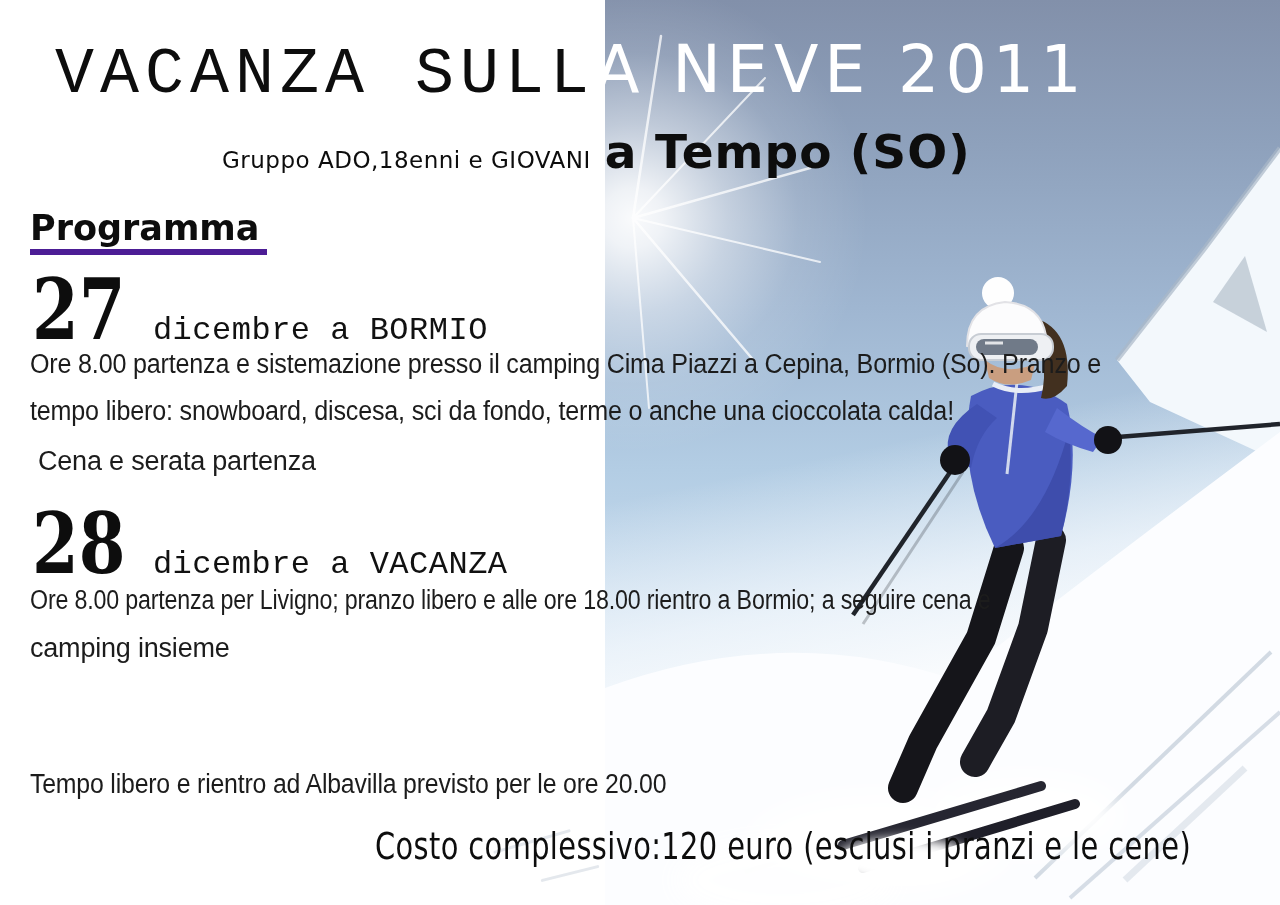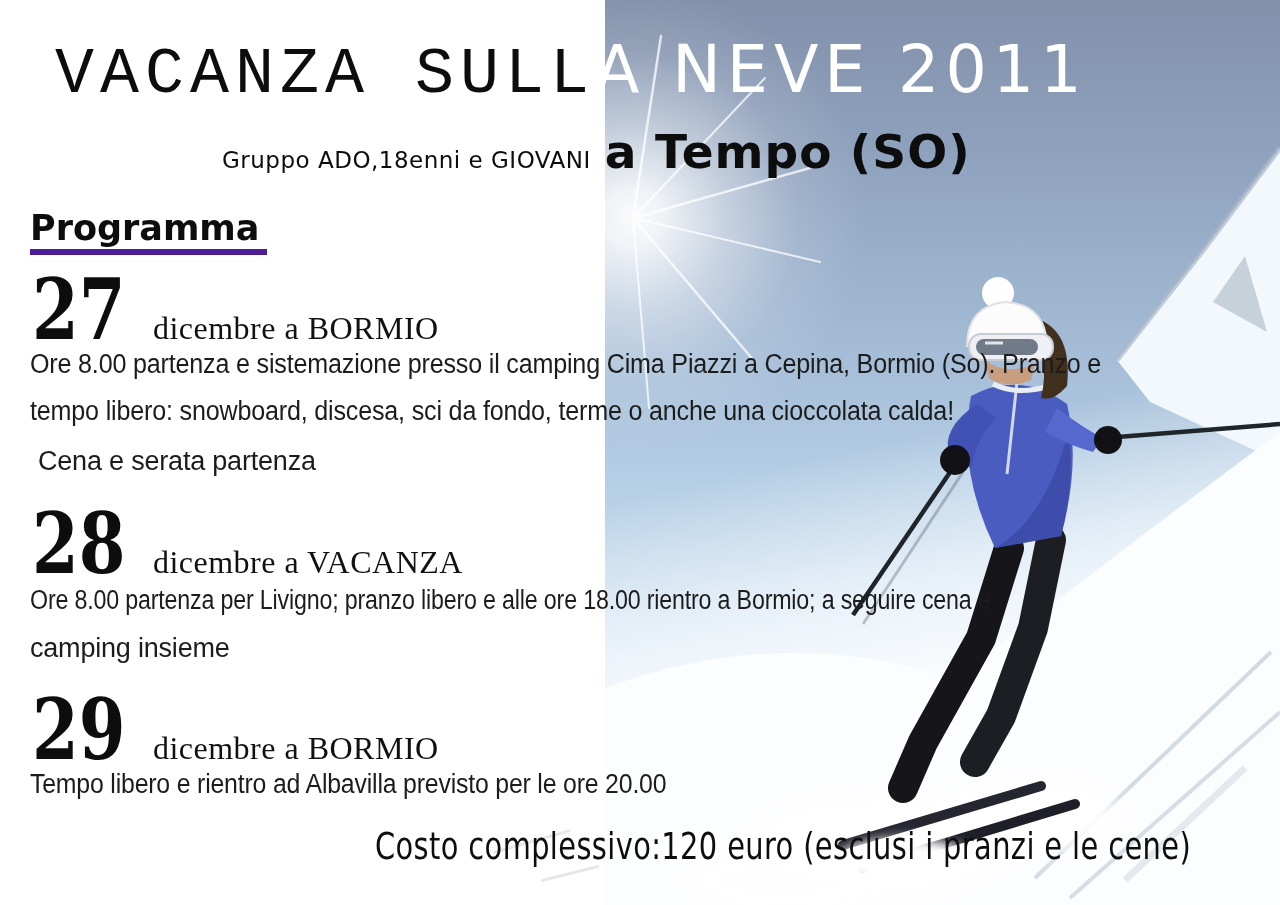--- a/index.html
+++ b/index.html
@@ -39,21 +39,21 @@
     border-bottom:6px solid #4c1d95;padding:0 8px 1px 0;color:#0d0d0d;margin-top:12px;
   }
   .day{position:absolute;left:32px;z-index:3;white-space:nowrap;}
   .day-27{top:268px;} .day-28{top:502px;} .day-29{top:688px;}
   .day-number{
     display:inline-block;font-family:"DejaVu Serif",serif;font-weight:bold;
     font-size:84px;line-height:1;transform:scaleX(.8);transform-origin:0 100%;
     color:#0d0d0d;
   }
   .day-heading{
-    display:inline-block;font-family:Liberation Serif, serif;font-size:32px;
+    display:inline-block;font-family:Liberation Mono, monospace;font-size:32px;
     margin-left:4px;color:#111;letter-spacing:.5px;
   }
   .body-line{
     position:absolute;left:30px;z-index:3;white-space:nowrap;color:#1c1c1c;
     font-size:27px;letter-spacing:-.2px;transform-origin:0 0;
   }
   .l27a{top:349px;transform:scaleX(.93);}
   .l27b{top:396px;transform:scaleX(.93);}
   .l27c{top:446px;left:38px;}
   .l28a{top:585px;transform:scaleX(.86);}
@@ -165,20 +165,17 @@
   <div class="body-line l27a">Ore 8.00 partenza e sistemazione presso il camping Cima Piazzi a Cepina, Bormio (So). Pranzo e</div>
   <div class="body-line l27b">tempo libero: snowboard, discesa, sci da fondo, terme o anche una cioccolata calda!</div>
   <div class="body-line l27c">Cena e serata partenza</div>
 
   <div class="day day-28">
     <span class="day-number">28</span><span class="day-heading">dicembre a VACANZA</span>
   </div>
   <div class="body-line l28a">Ore 8.00 partenza per Livigno; pranzo libero e alle ore 18.00 rientro a Bormio; a seguire cena e</div>
   <div class="body-line l28b">camping insieme</div>
 
-  <div class="day day-29">
-    <span class="day-number">29</span><span class="day-heading">dicembre a BORMIO</span>
-  </div>
   <div class="body-line l29a">Tempo libero e rientro ad Albavilla previsto per le ore 20.00</div>
 
   <div class="footer-line">Costo complessivo:120 euro (esclusi i pranzi e le cene)</div>
 
 </div>
 
 </body></html>

